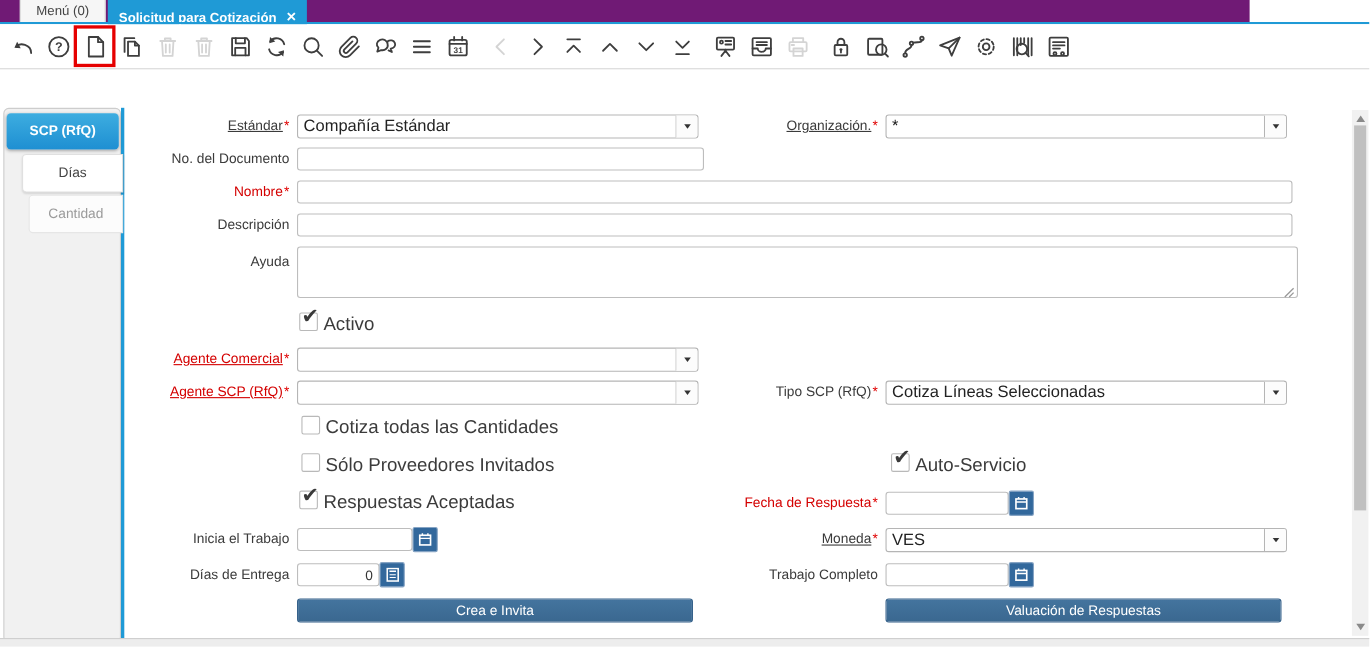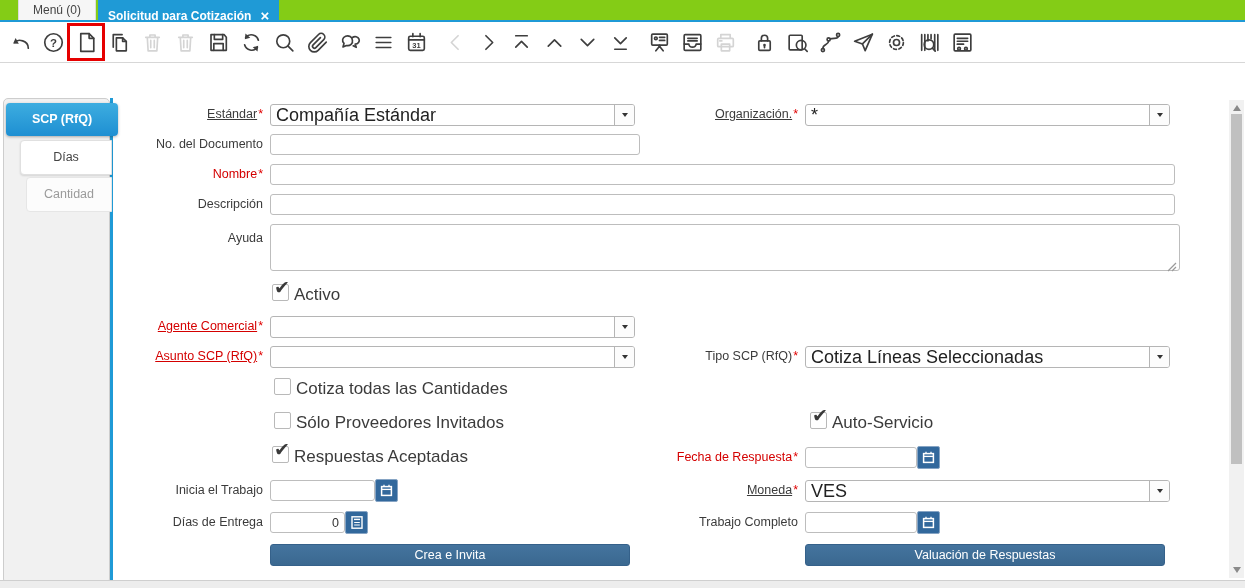--- a/index.html
+++ b/index.html
@@ -1,21 +1,21 @@
 <!DOCTYPE html>
 <html><head>
 <meta charset="utf-8">
 <style>
   html,body{margin:0;padding:0}
   body{width:1245px;height:588px;overflow:hidden;position:relative;background:#fff;
        font-family:"Liberation Sans",sans-serif;-webkit-font-smoothing:antialiased}
   #app{position:absolute;inset:0}
 
   
-  .tabbar{position:absolute;left:0;top:0;width:1245px;height:20px;background:#84cc16;display:flex;align-items:stretch}
+  .tabbar{position:absolute;left:0;top:0;width:1136px;height:20px;background:#701a75;display:flex;align-items:stretch}
   .wtab{font-size:12px;color:#444;line-height:20px;padding:0 14px;background:#f6f6f6;
         border-left:1px solid #dcdcdc;border-right:1px solid #dcdcdc;margin-left:18px;cursor:default}
   .wtab.active{background:#1f9ad6;color:#fff;font-weight:bold;border:none;margin-left:2px;display:flex;align-items:center;gap:9px;padding:16px 10px}
   .wtab .x{font-size:15px;font-weight:bold;line-height:18px}
   .blueline{position:absolute;left:0;top:20px;width:1245px;height:2px;background:#1f9ad6}
 
   
   .tbar{position:absolute;left:0;top:22px;width:1245px;height:41px;background:#fff;display:flex;align-items:center;
         padding-left:7px;gap:7px;box-sizing:border-box;border-bottom:1px solid #d7d7d7}
   .tb{width:26px;height:26px;display:flex;align-items:center;justify-content:center;flex:0 0 auto}
@@ -25,37 +25,37 @@
   .tb svg .t{fill:#3e3e3e;stroke:none;font-weight:bold;font-family:"Liberation Sans",sans-serif}
   .tb.dis svg *{stroke:#d4d4d4}
   .tb.hl{outline:3px solid #e60000;outline-offset:3px}
   .gap{margin-left:6px}
 
   
   .spanel{position:absolute;left:3px;top:98px;width:107px;height:486px;background:#f1f1f1;
           border:1px solid #cdcdcd;border-radius:5px;box-sizing:border-box}
   .sline{position:absolute;left:110px;top:98px;width:3px;height:487px;background:#1f9ad6}
   .stab{position:absolute;height:33px;line-height:33px;text-align:center;font-size:12.5px;border-radius:4px;cursor:default}
-  .stab.active{left:6px;top:103px;width:112px;color:#fff;font-weight:bold;
+  .stab.active{left:6px;top:103px;width:102px;color:#fff;font-weight:bold;
                background:linear-gradient(#3dade0,#1e8fd2);box-shadow:0 1px 3px rgba(0,0,0,.3)}
   .stab.normal{left:20px;top:140px;width:90px;color:#444;background:#fff;border:1px solid #e0e0e0;
                border-radius:4px 0 0 4px;box-shadow:0 1px 2px rgba(0,0,0,.12)}
   .stab.dimmed{left:26px;top:177px;width:84px;color:#9b9b9b;background:#fcfcfc;border:1px solid #e6e6e6;border-radius:4px 0 0 4px}
 
   
   .lbl{position:absolute;width:150px;text-align:right;font-size:12.5px;color:#3b3b3b;line-height:21px;white-space:nowrap}
   .lc{left:113px}.rc{left:648px}
   .u{text-decoration:underline}
   .rl{color:#d40000}
   .req{color:#e00000;margin-left:1px}
   .txt{position:absolute;height:21px;border:1px solid #bdbdbd;border-radius:3px;background:#fff;
        font-family:"Liberation Sans",sans-serif;font-size:12.5px;color:#333;padding:0 5px;box-sizing:border-box;outline:none}
   .ta{height:47px;resize:none;padding-top:2px}
   .combo{position:absolute;height:22px;border:1px solid #b5b5b5;border-radius:3px;background:#fff;display:flex;box-sizing:border-box}
-  .ct{flex:1;font-size:18px;line-height:20px;padding:0 5px;color:#222;overflow:hidden;white-space:nowrap}
+  .ct{flex:1;font-size:15px;line-height:20px;padding:0 5px;color:#222;overflow:hidden;white-space:nowrap}
   .cb{width:19px;border-left:1px solid #b5b5b5;display:flex;align-items:center;justify-content:center;background:#fcfcfc;border-radius:0 2px 2px 0}
   .arr{width:0;height:0;border-left:3.5px solid transparent;border-right:3.5px solid transparent;border-top:4.5px solid #333}
   .cbx{position:absolute;width:17px;height:17px;border:1px solid #b9b9b9;border-radius:2px;background:#fff;box-sizing:border-box}
   .mk{position:absolute;left:1px;top:-9px;font-size:19px;color:#3a3a3a}
   .cbl{position:absolute;font-size:17px;color:#3b3b3b;line-height:19px;white-space:nowrap}
   .dbtn{position:absolute;width:23px;height:23px;background:#32689c;border:1px solid #86a4c4;border-radius:2px;
         display:flex;align-items:center;justify-content:center;box-sizing:border-box}
   .abtn{position:absolute;height:22px;background:linear-gradient(#44749e,#3a6890);border:1px solid #35618a;border-radius:3px;
         color:#fff;font-size:12.5px;text-align:center;line-height:20px;box-sizing:border-box;cursor:default}
 
@@ -318,21 +318,21 @@
   <span class="cbl" style="left:294px;top:285px">Activo</span>
 
   <label class="lbl lc" style="top:316px"><span class="u rl">Agente Comercial</span><span class="req">*</span></label>
   <div class="combo" style="left:270px;top:316px;width:365px">
     <div class="ct"></div>
     <div class="cb">
         <span class="arr"></span>
       </div>
   </div>
 
-  <label class="lbl lc" style="top:346px"><span class="u rl">Asunto SCP (RfQ)</span><span class="req">*</span></label>
+  <label class="lbl lc" style="top:346px"><span class="u rl">Agente SCP (RfQ)</span><span class="req">*</span></label>
   <div class="combo" style="left:270px;top:346px;width:365px">
     <div class="ct"></div>
     <div class="cb">
         <span class="arr"></span>
       </div>
   </div>
   <label class="lbl rc" style="top:346px"><span>Tipo SCP (RfQ)</span><span class="req">*</span></label>
   <div class="combo" style="left:805px;top:346px;width:365px">
     <div class="ct">Cotiza Líneas Seleccionadas</div>
     <div class="cb">

